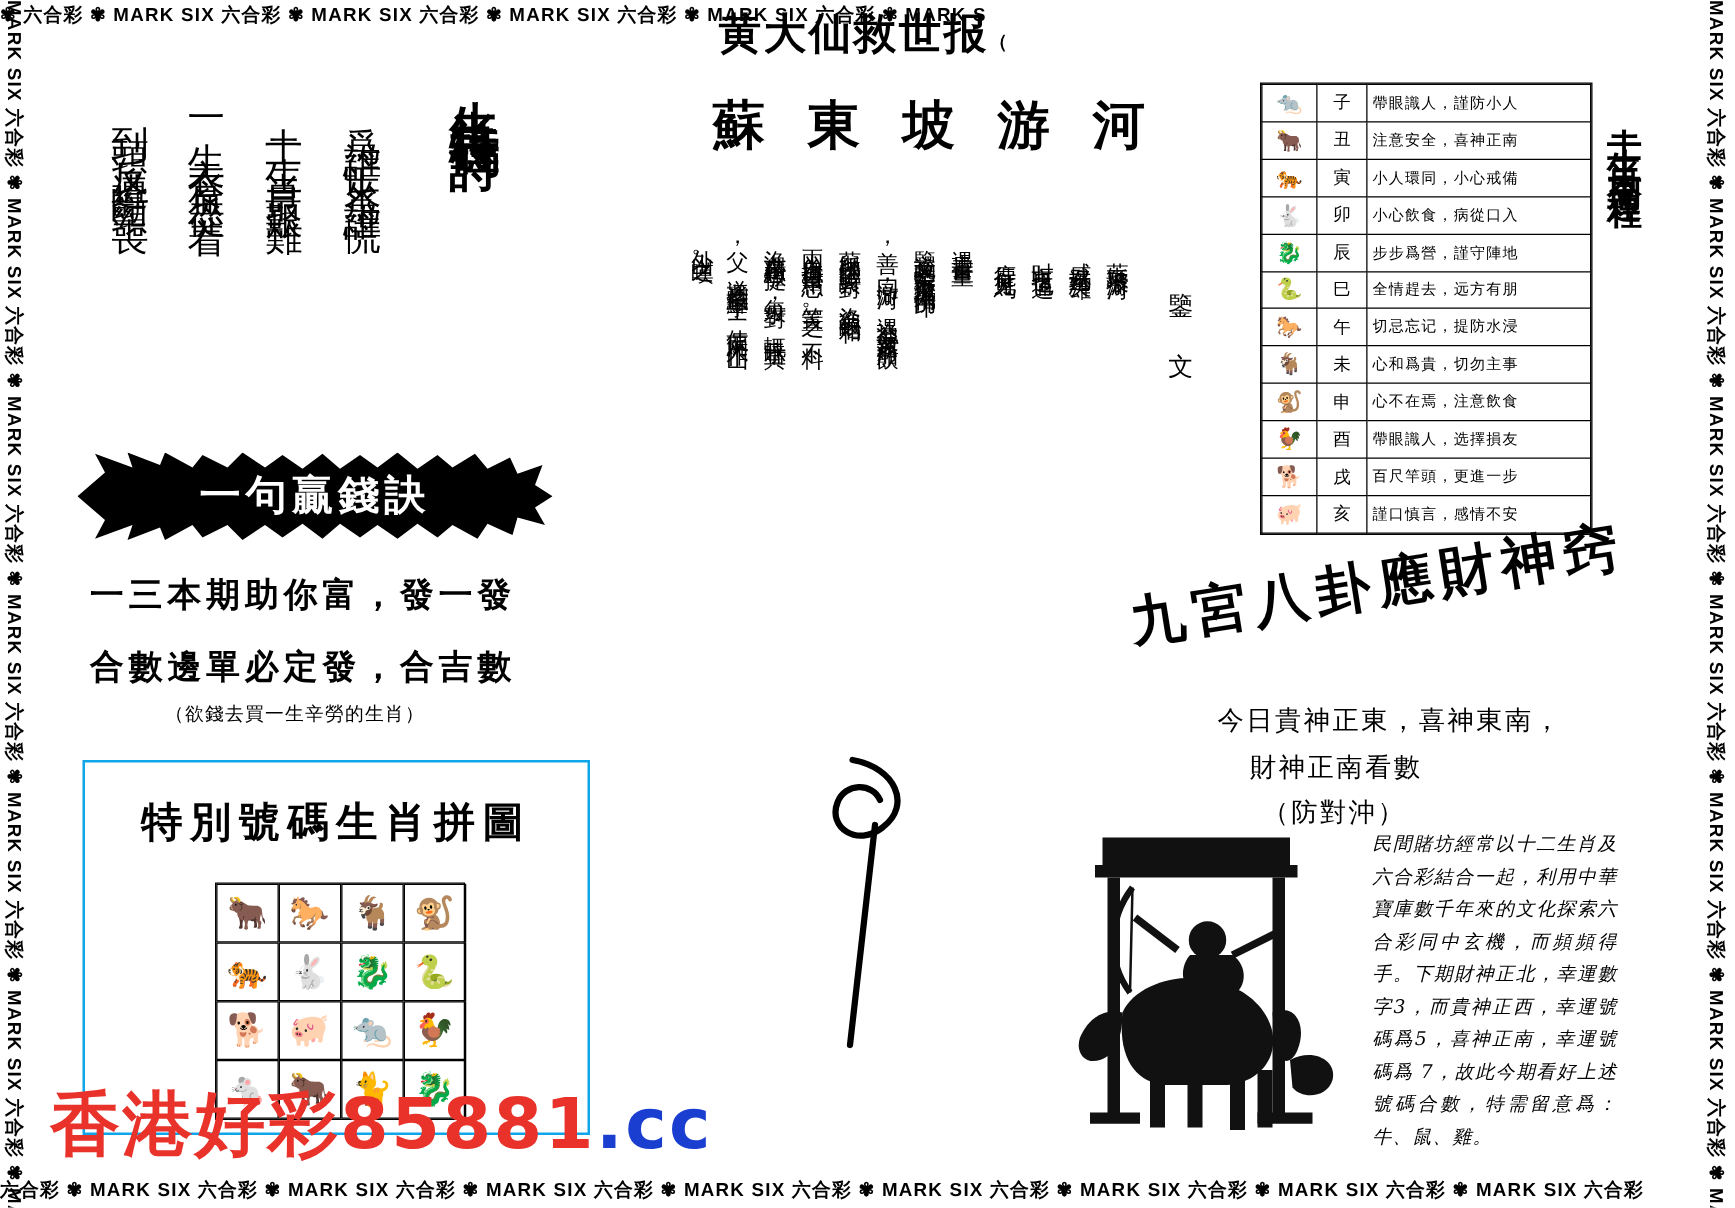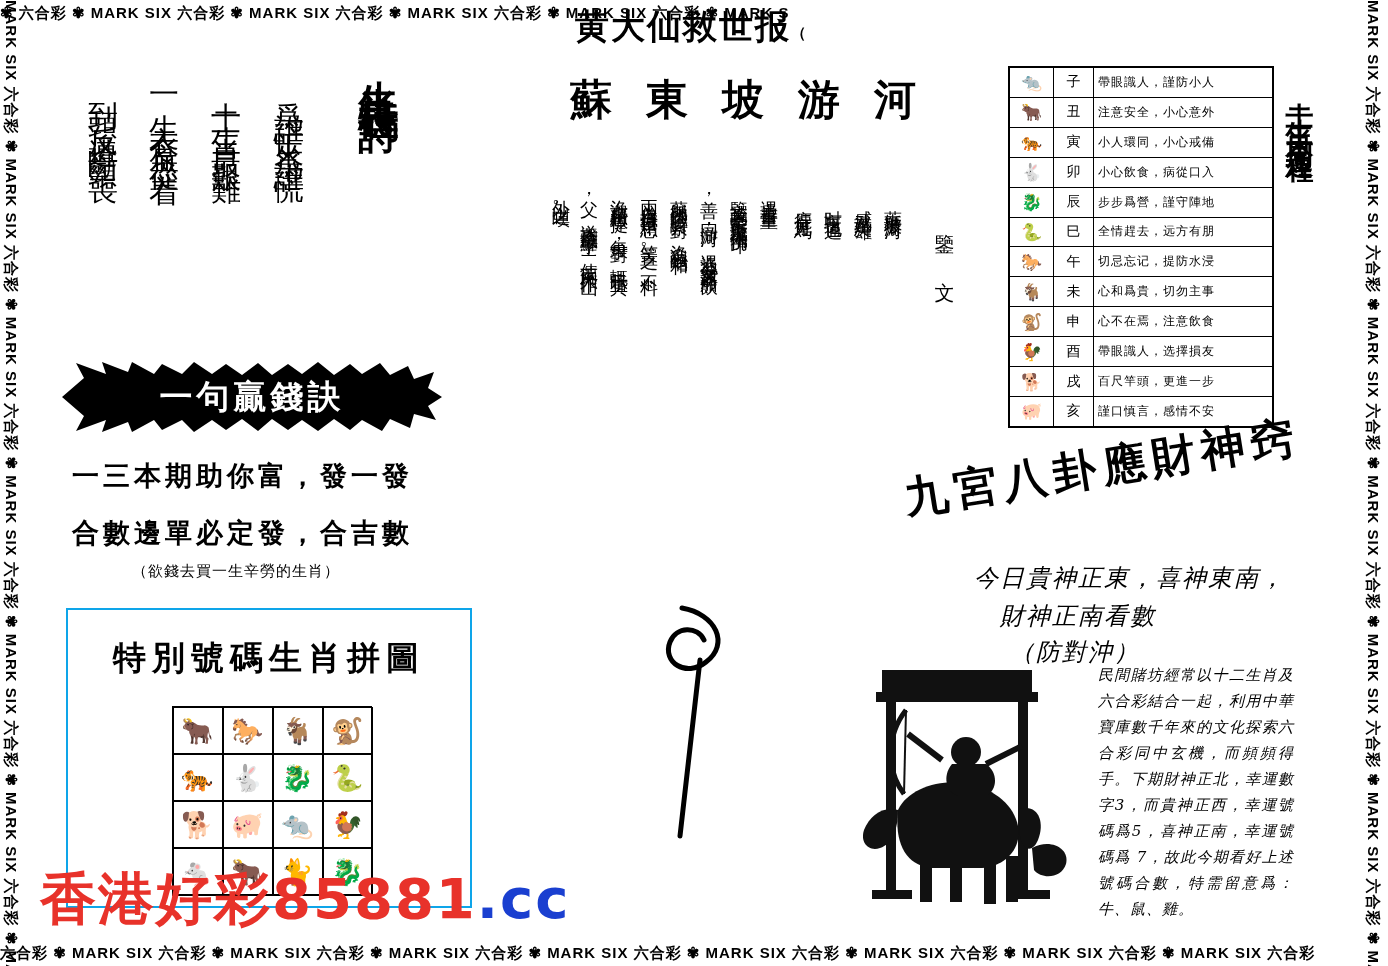--- a/index.html
+++ b/index.html
@@ -201,23 +201,22 @@
 
   
   #bagua-title {
     position:absolute; top:470px; left:900px;
     font-size:44px; font-weight:bold; letter-spacing:6px;
     font-family:"DejaVu Serif", serif; white-space:nowrap;
     transform:rotate(-9deg); transform-origin:0 0;
   }
   .bagua-line {
     position:absolute;
-    font-size:24px; letter-spacing:2px; white-space:nowrap;
-    font-family:"DejaVu Serif", serif;
-    font-style:italic;
+    font-size:21px; letter-spacing:2px; white-space:nowrap;
+    font-family:"DejaVu Serif", serif;
   }
   #bg1 { top:562px; left:974px; }
   #bg2 { top:600px; left:1000px; }
   #bg3 { top:636px; left:1010px; }
 
   
   #right-para {
     position:absolute; top:662px; left:1098px;
     width:196px;
     font-size:15px; line-height:26px;
@@ -330,21 +329,21 @@
     <table>
       <tbody>
         <tr>
           <td class="c-ico">🐀</td>
           <td class="c-br">子</td>
           <td class="c-tx">帶眼識人，謹防小人</td>
         </tr>
         <tr>
           <td class="c-ico">🐂</td>
           <td class="c-br">丑</td>
-          <td class="c-tx">注意安全，小心意外</td>
+          <td class="c-tx">注意安全，喜神正南</td>
         </tr>
         <tr>
           <td class="c-ico">🐅</td>
           <td class="c-br">寅</td>
           <td class="c-tx">小人環同，小心戒備</td>
         </tr>
         <tr>
           <td class="c-ico">🐇</td>
           <td class="c-br">卯</td>
           <td class="c-tx">小心飲食，病從口入</td>

